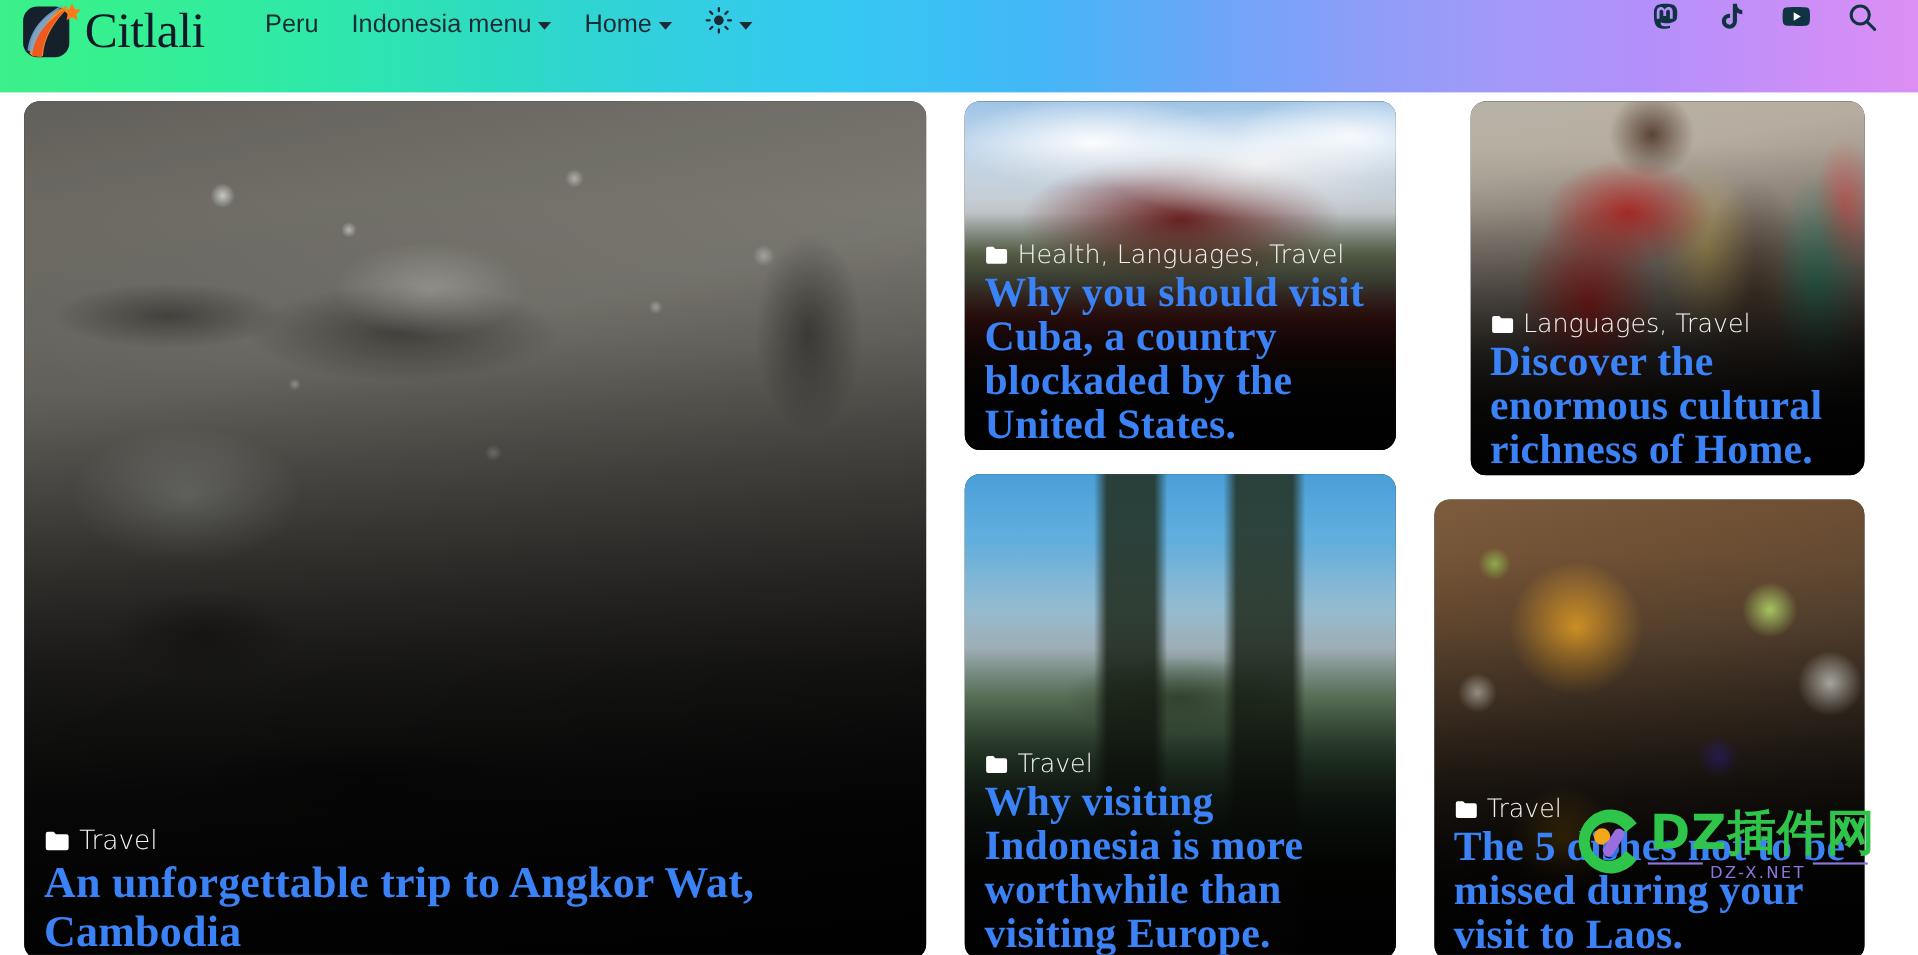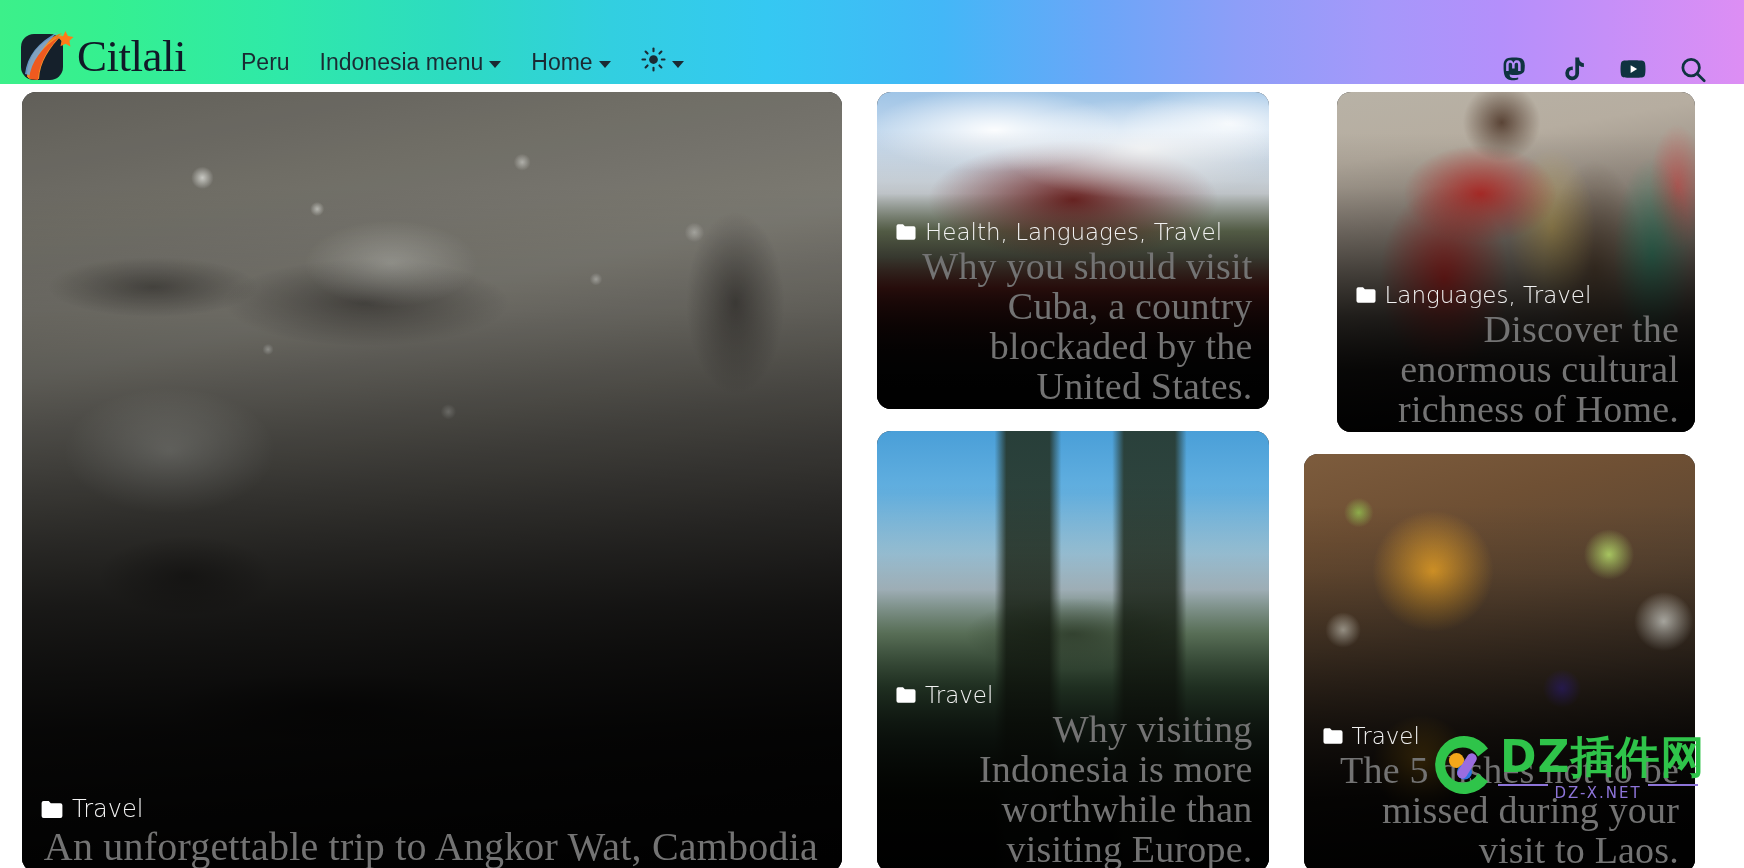--- a/index.html
+++ b/index.html
@@ -25,21 +25,21 @@
         #32cfe0 35%,
         #35c8f2 44%,
         #43b7f7 54%,
         #6ba6f8 63%,
         #8d9ef8 71%,
         #a598fa 79%,
         #b48ffb 86%,
         #c58ff8 92%,
         #dd8ef4 100%);
     display: flex;
-    align-items: flex-end;
+    align-items: flex-start;
     padding: 0 0 0 18px;
     z-index: 5;
   }
 
   .brand {
     display: flex;
     align-items: center;
     gap: 2px;
     text-decoration: none;
     flex: 0 0 auto;
@@ -132,21 +132,20 @@
     flex-direction: column;
     gap: 22px;
   }
 
   .card {
     position: relative;
     border-radius: 14px;
     overflow: hidden;
     cursor: pointer;
     background: #1a1a1a;
-    text-align: right;
   }
   .card-hero { height: 780px; }
   .card-sm-a { height: 317px; flex: 0 0 317px; }
   .card-sm-b { height: 441px; flex: 0 0 441px; }
   .card-sm-c { height: 340px; flex: 0 0 340px; margin-left: 33px; }
   .card-sm-d { height: 419px; flex: 0 0 419px; }
 
   .card-img {
     position: absolute;
     inset: 0;
@@ -181,22 +180,22 @@
     color: #f2f2f2;
     margin-bottom: 2px;
     font-family: "DejaVu Sans", sans-serif;
     font-weight: 300;
   }
   .card-hero .cat { font-size: 24px; }
   .folder-icon { flex: 0 0 auto; display: block; }
 
   .card-title {
     font-family: "Liberation Serif", serif;
-    font-weight: 400;
-    color: #737373;
+    font-weight: 700;
+    color: #3b82f6;
     letter-spacing: 0.2px;
   }
   .card-hero .card-title { font-size: 40px; line-height: 1.12; }
   .title-md { font-size: 38px; line-height: 1.05; }
 
   
   .img-angkor {
     background:
       radial-gradient(ellipse 150px 90px at 18% 46%, rgba(215,218,205,0.55), rgba(215,218,205,0) 70%),
       radial-gradient(ellipse 120px 60px at 45% 22%, rgba(225,228,215,0.42), rgba(0,0,0,0) 72%),

